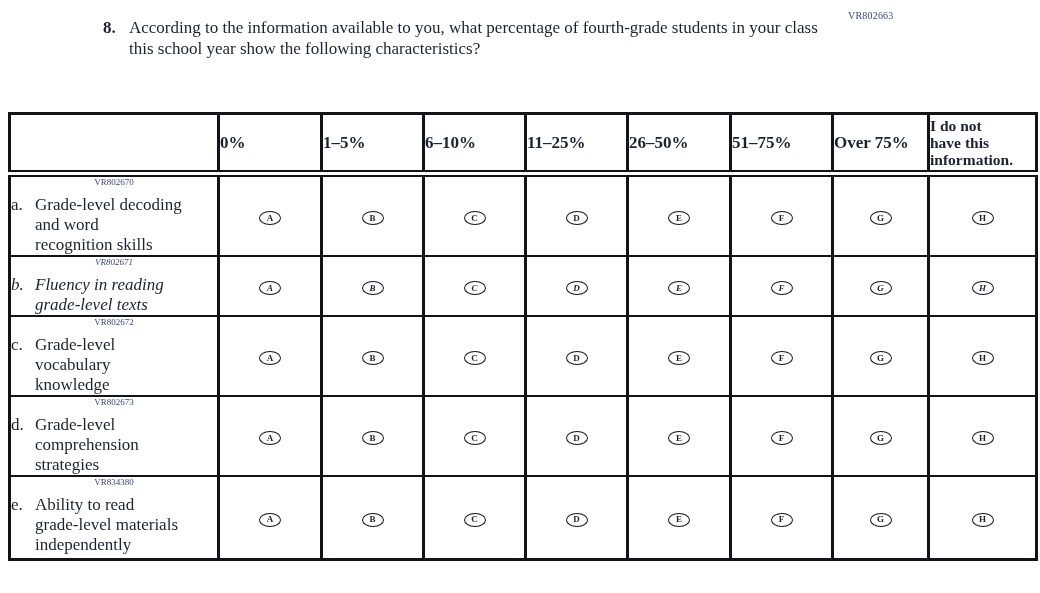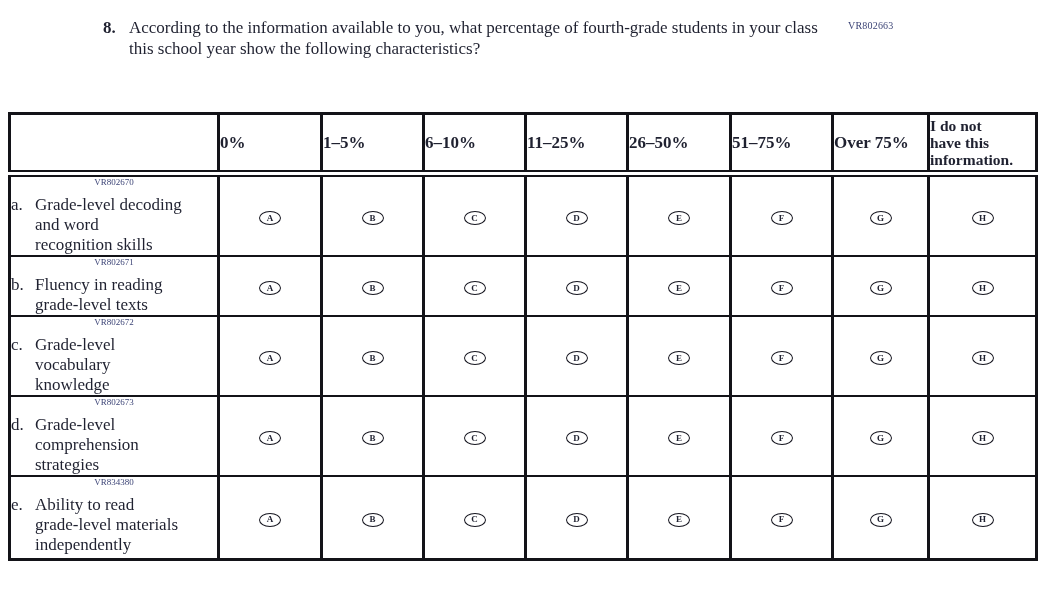--- a/index.html
+++ b/index.html
@@ -16,21 +16,21 @@
     position: relative;
     font-family: "Liberation Serif", "DejaVu Serif", serif;
     color: var(--text);
     overflow: hidden;
   }
   .pre { white-space: pre-line; }
 
   
   .vr-top {
     position: absolute;
-    top: 20px;
+    top: 10px;
     left: 848px;
     font-size: 10px;
     color: var(--vr_text);
     letter-spacing: 0.2px;
     font-family: Liberation Serif, serif;
   }
 
   
   .question-block {
     position: absolute;
@@ -81,21 +81,21 @@
     font-size: 17px;
     text-align: left;
     vertical-align: middle;
   }
   table.grid thead th.last-col {
     font-size: 15.5px;
     line-height: 17px;
   }
   tr.hdr   { height: 60px; }
   tr.r-a   { height: 80px; }
-  tr.r-b   { height: 56px; }
+  tr.r-b   { height: 56px; font-style: italic; }
   tr.r-c   { height: 79px; }
   tr.r-d   { height: 73px; }
   tr.r-e   { height: 83px; }
 
   td.label-cell {
     vertical-align: top;
     padding: 1px 3px 3px 7px;
   }
   .cell-vr {
     display: block;

